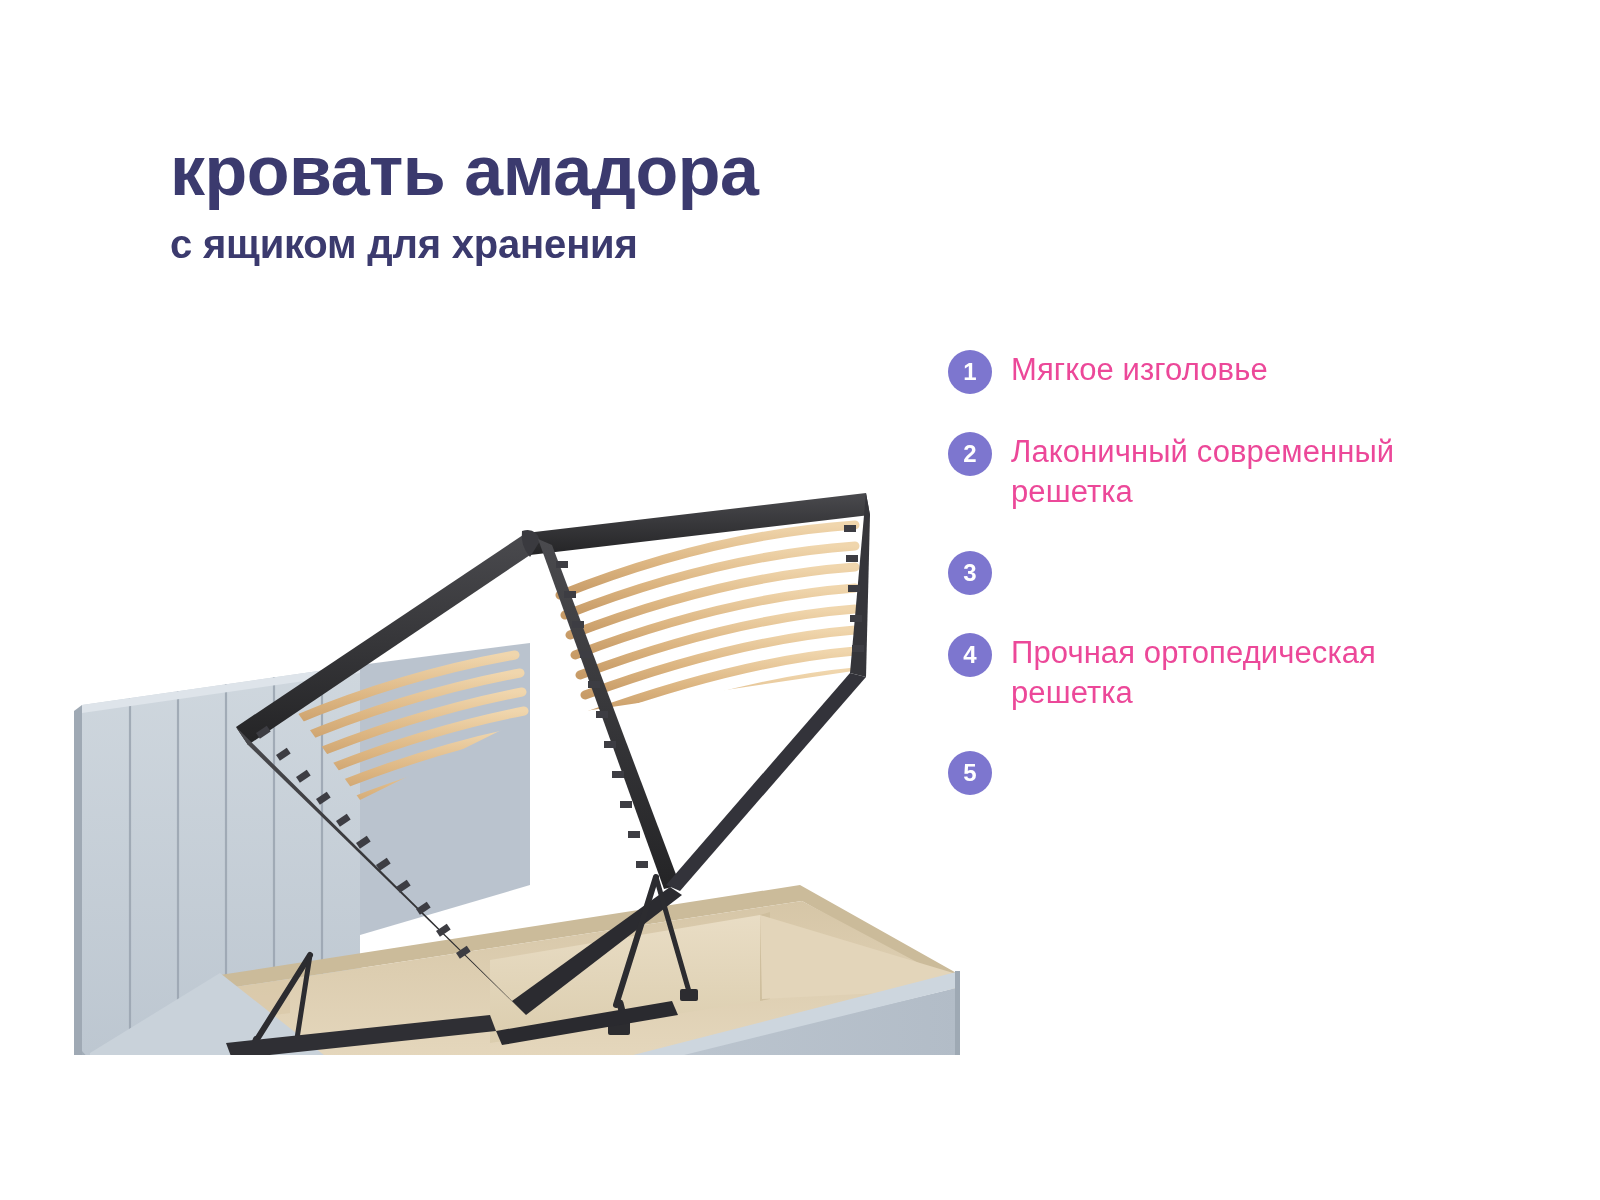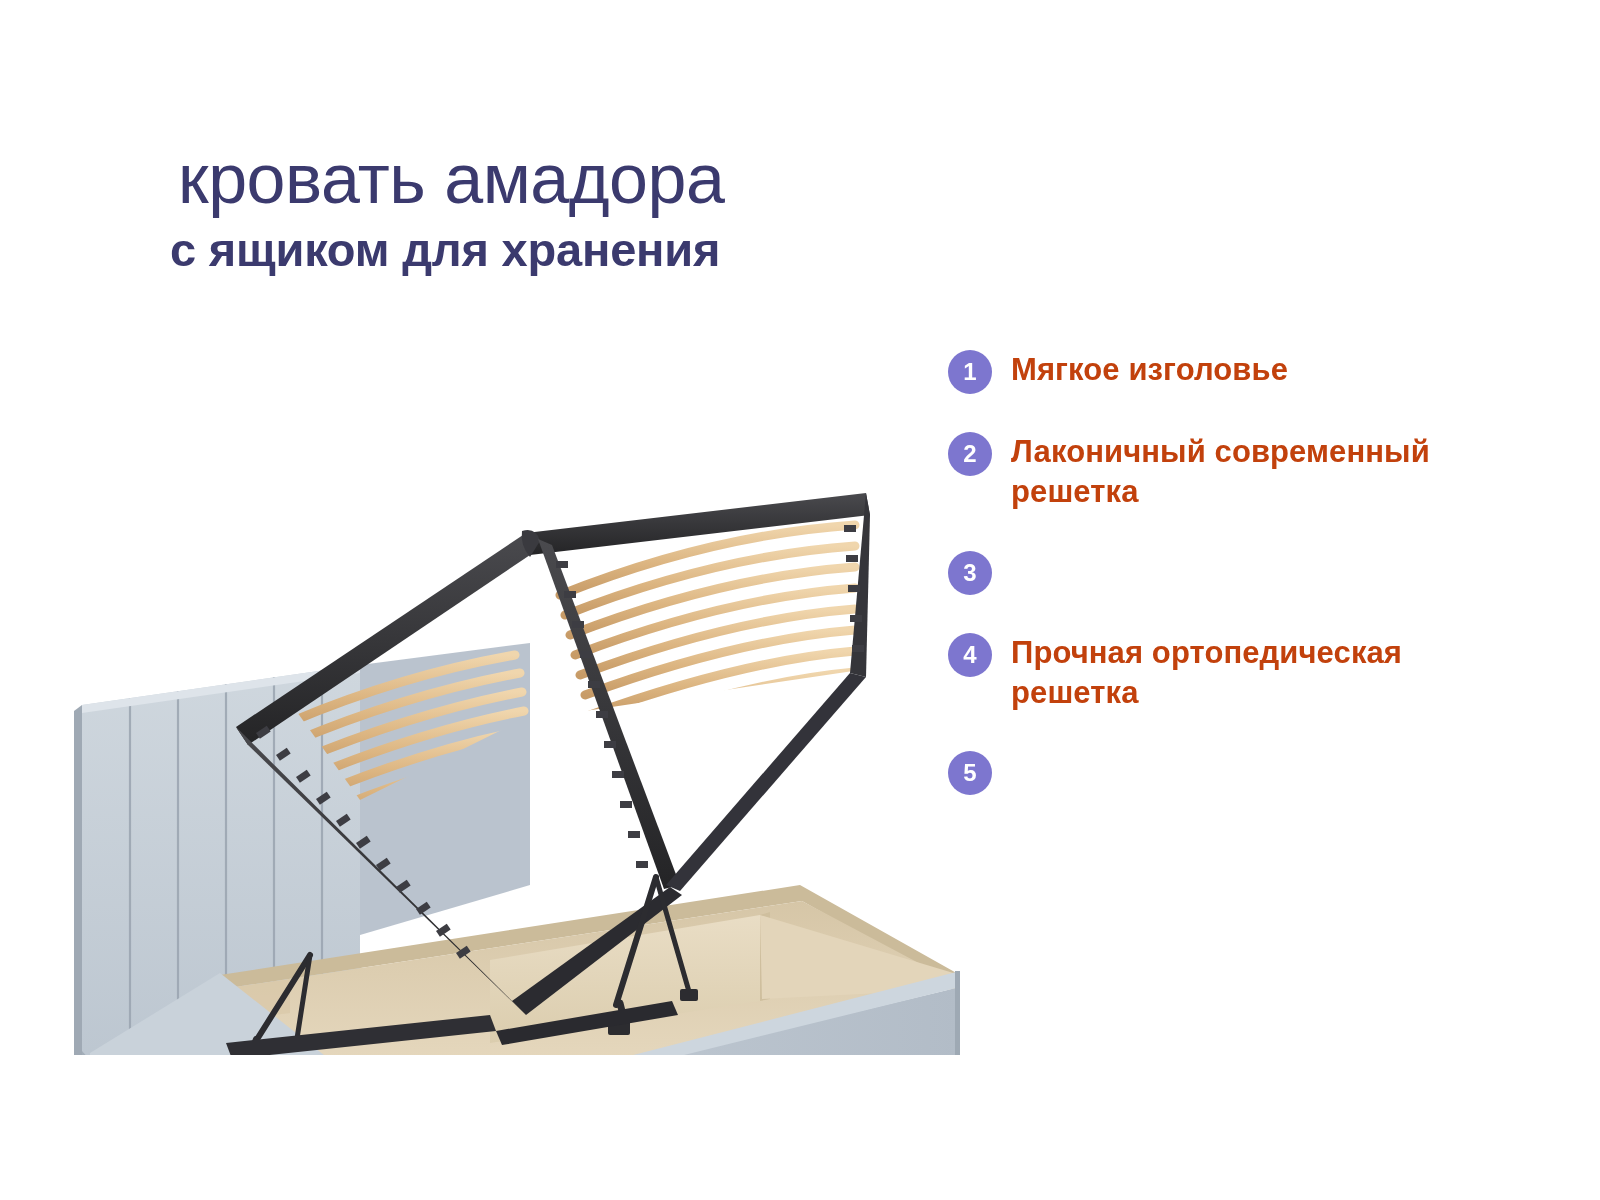--- a/index.html
+++ b/index.html
@@ -19,34 +19,34 @@
 
   
   #header {
     position: absolute;
     left: 170px;
     top: 136px;
     width: 900px;
   }
   #title {
     font-size: 70px;
-    font-weight: 400;
+    font-weight: 700;
     color: #3b3a6e;
     letter-spacing: -0.5px;
     line-height: 1.0;
     white-space: nowrap;
-    margin: 8px;
+    margin: 0;
   }
   #subtitle {
-    font-size: 47px;
+    font-size: 40px;
     font-weight: 700;
     color: #3b3a6e;
     letter-spacing: -0.2px;
     line-height: 1.0;
-    margin: 12px 0 0 0;
+    margin: 18px 0 0 0;
     white-space: nowrap;
   }
 
   
   #features {
     position: absolute;
     left: 948px;
     top: 348px;
     width: 530px;
   }
@@ -66,22 +66,22 @@
     font-weight: 700;
     display: flex;
     align-items: center;
     justify-content: center;
     margin-right: 19px;
     margin-top: 2px;
     user-select: none;
   }
   .feature-text {
     font-size: 31px;
-    font-weight: 700;
-    color: #c2410c;
+    font-weight: 400;
+    color: #ec4899;
     line-height: 1.30;
     letter-spacing: 0.1px;
     padding-top: 2px;
   }
 
   
   #product {
     position: absolute;
     left: 60px;
     top: 415px;

